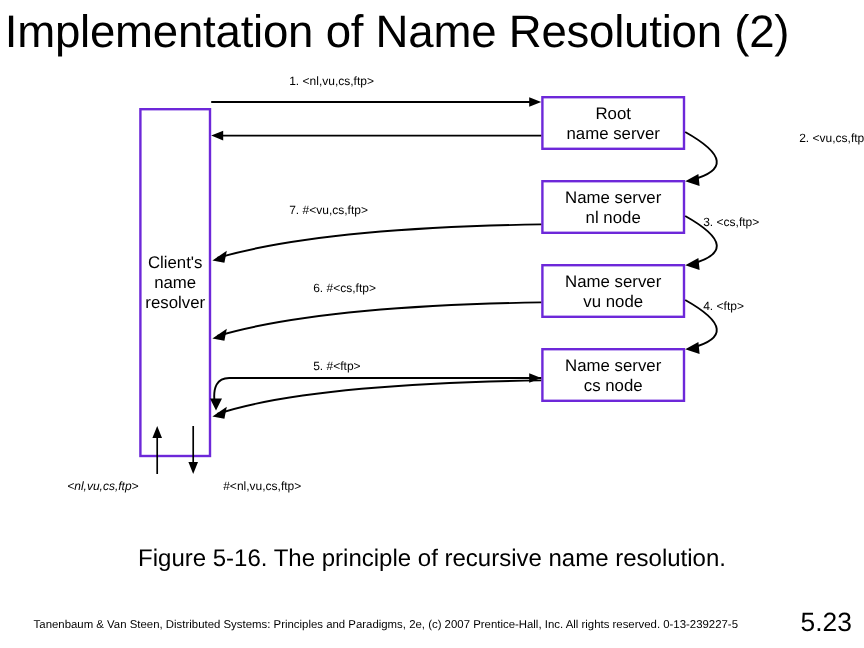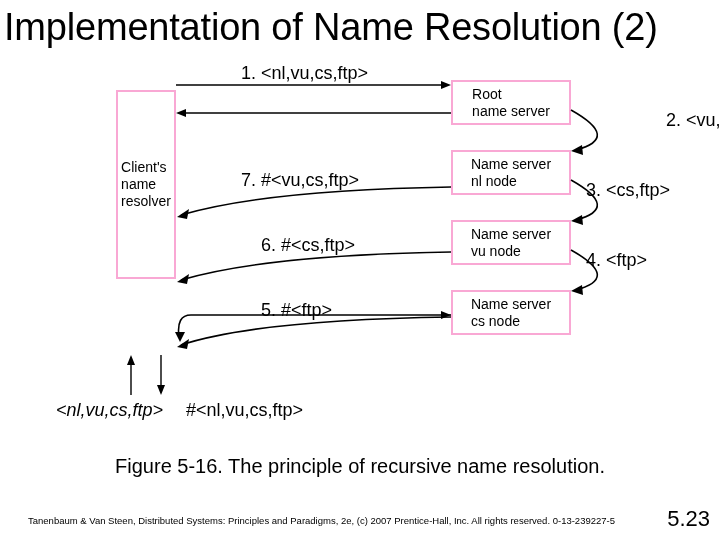--- a/index.html
+++ b/index.html
@@ -18,38 +18,39 @@
   }
   .diagram {
     position: absolute;
     left: 56px;
     top: 55px;
     width: 610px;
     height: 380px;
   }
   .box {
     position: absolute;
-    border: 2px solid #f9a8d4;
+    border: 2px solid #6d28d9;
     background: #fff;
     font-size: 14px;
     display: flex;
     align-items: center;
     justify-content: center;
+    text-align: center;
     line-height: 1.2;
   }
   .client {
     left: 60px;
     top: 35px;
     width: 60px;
-    height: 189px;
+    height: 291px;
   }
   .srv { width: 120px; height: 45px; }
   .label {
     position: absolute;
-    font-size: 18px;
+    font-size: 10px;
     white-space: nowrap;
   }
   .caption {
     position: absolute;
     left: 0;
     right: 0;
     top: 455px;
     text-align: center;
     font-size: 20px;
   }

